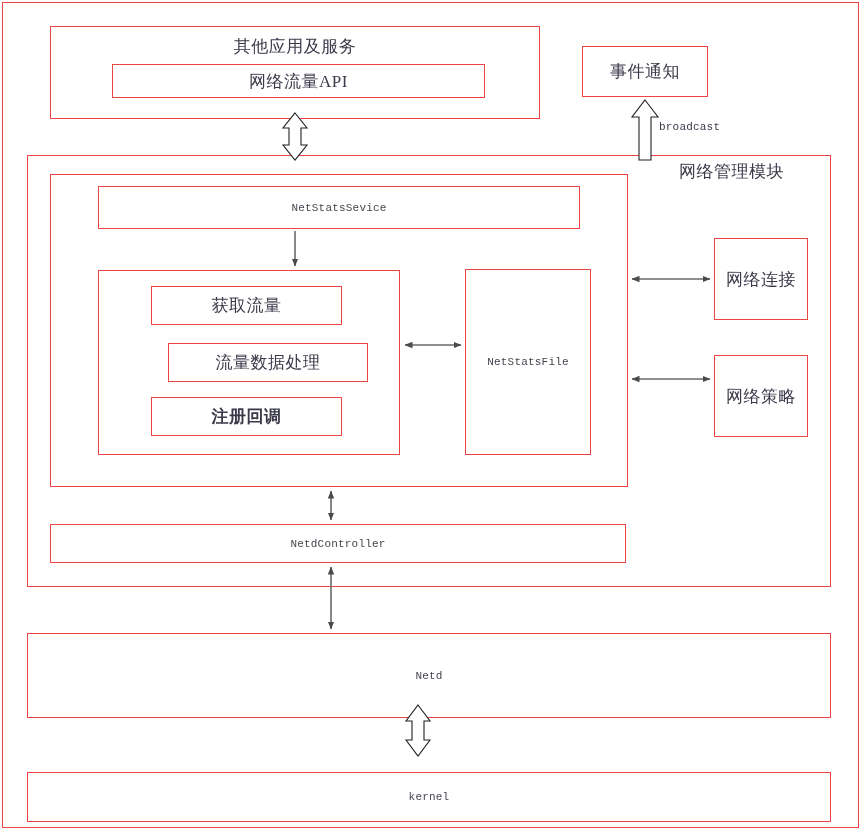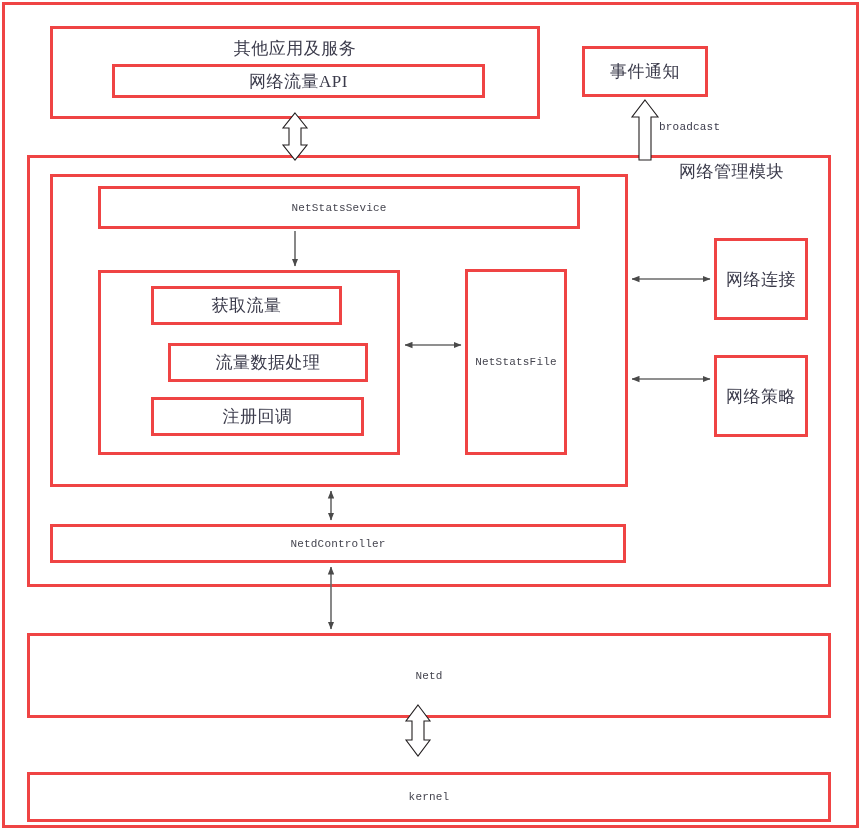--- a/index.html
+++ b/index.html
@@ -13,21 +13,21 @@
   #diagram {
     position: relative;
     width: 861px;
     height: 832px;
     background: #ffffff;
     overflow: hidden;
   }
   .box {
     position: absolute;
     box-sizing: border-box;
-    border: 3px solid #ef4444;
+    border: 1px solid #ef4444;
     background: transparent;
     display: flex;
     align-items: center;
     justify-content: center;
     text-align: center;
     color: #3a3a4a;
   }
   .label-cn {
     font-family: "Liberation Serif", "DejaVu Serif", serif;
     font-size: 17px;
@@ -84,23 +84,23 @@
   <div class="box" style="left:50px; top:174px; width:578px; height:313px;"></div>
 
   <div class="box label-mono" style="left:98px; top:186px; width:482px; height:43px;">NetStatsSevice</div>
 
   <div class="box" style="left:98px; top:270px; width:302px; height:185px;"></div>
 
   <div class="box label-cn" style="left:151px; top:286px; width:191px; height:39px;">获取流量</div>
 
   <div class="box label-cn" style="left:168px; top:343px; width:200px; height:39px;">流量数据处理</div>
 
-  <div class="box label-cn" style="left:151px; top:397px; width:213px; height:39px;">注册回调</div>
+  <div class="box label-cn" style="left:151px; top:397px; width:191px; height:39px;font-weight:bold;">注册回调</div>
 
-  <div class="box label-mono" style="left:465px; top:269px; width:102px; height:186px;">NetStatsFile</div>
+  <div class="box label-mono" style="left:465px; top:269px; width:126px; height:186px;">NetStatsFile</div>
 
   <div class="box label-cn" style="left:714px; top:238px; width:94px; height:82px;">网络连接</div>
 
   <div class="box label-cn" style="left:714px; top:355px; width:94px; height:82px;text-align:center;">网络策略</div>
 
   <div class="box label-mono" style="left:50px; top:524px; width:576px; height:39px;">NetdController</div>
 
   <div class="box label-mono" style="left:27px; top:633px; width:804px; height:85px;">Netd</div>
 
   <div class="box label-mono" style="left:27px; top:758px; width:804px; height:50px;margin-top:14px;">kernel</div>

